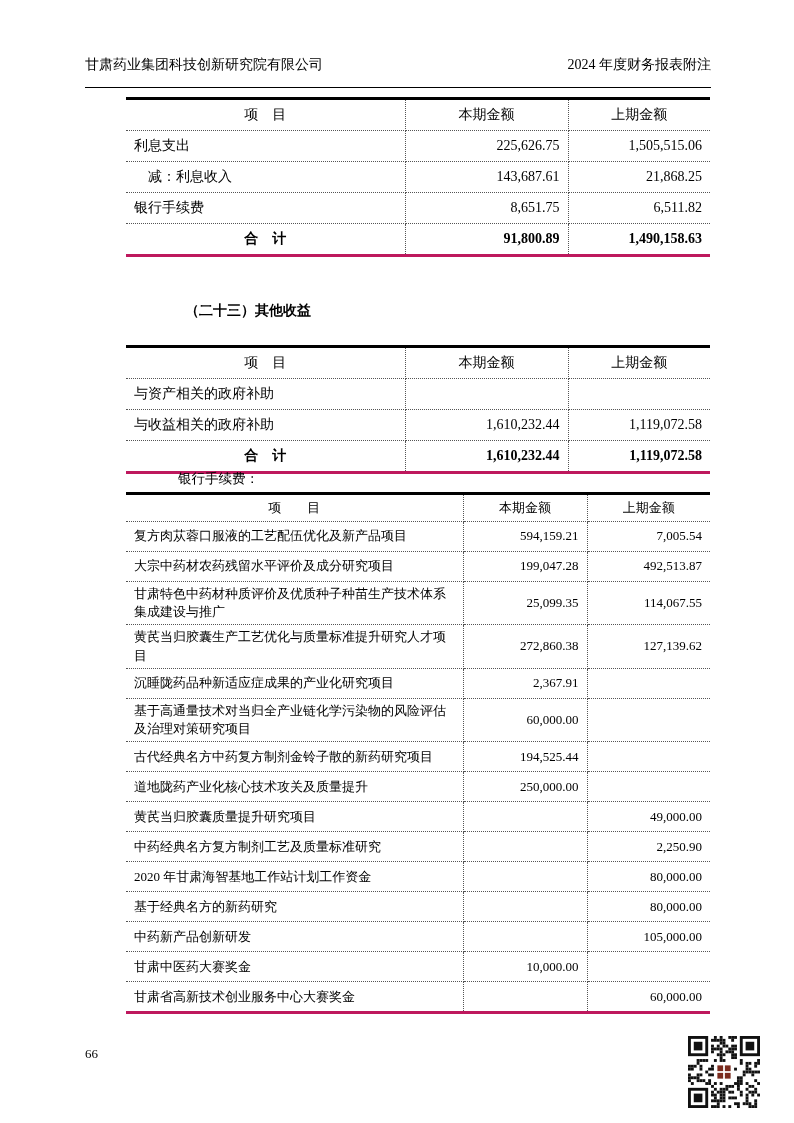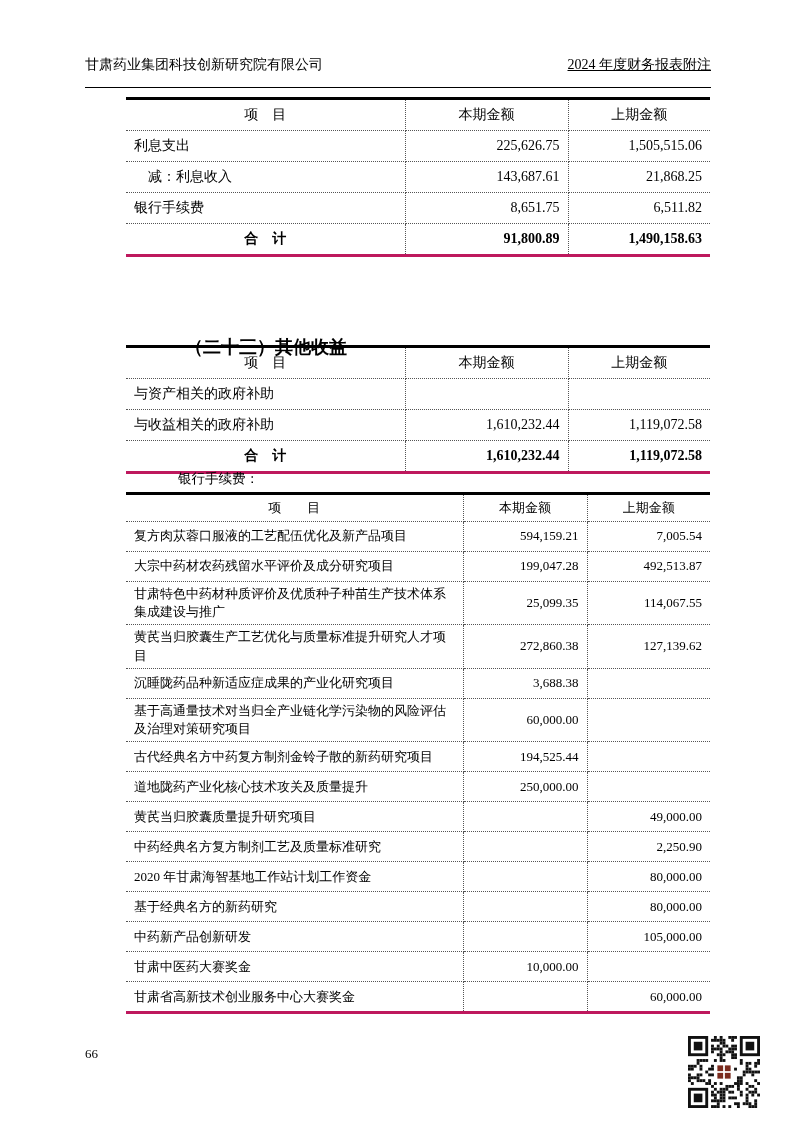--- a/index.html
+++ b/index.html
@@ -6,21 +6,21 @@
   body{
     width:794px;height:1123px;position:relative;background:#ffffff;
     font-family:"Liberation Serif","DejaVu Serif",serif;color:#000;
     overflow:hidden;
   }
   .page-header{
     position:absolute;left:85px;top:54px;width:626px;height:33px;
     border-bottom:1px solid #000;font-size:14px;
   }
   .page-header .left{position:absolute;left:0;top:2px;}
-  .page-header .right{position:absolute;right:0;top:2px;text-decoration:underline;}
+  .page-header .right{position:absolute;right:0;top:2px;}
 
   table{border-collapse:collapse;table-layout:fixed;
         border-top:3px solid #000;border-bottom:3px solid #be185d;}
   .fin-table{position:absolute;left:126px;width:584px;font-size:14px;}
   #table-interest{top:97px;}
   #table-other-income{top:345px;}
   #table-detail{top:492px;font-size:13px;}
 
   th,td{
     border-bottom:1px dotted #555;
@@ -37,22 +37,22 @@
   #table-detail th{height:22px;}
   #table-detail td{height:23px;padding-top:3px;padding-bottom:3px;}
 
   .item{text-align:left;}
   .num{text-align:right;font-variant-numeric:tabular-nums;}
   .indent{padding-left:22px;}
   .total td{font-weight:bold;}
   .total .item{text-align:center;}
 
   .section-heading{
-    position:absolute;left:185px;top:335px;
-    font-size:18px;font-weight:bold;font-family:Liberation Serif, serif;
+    position:absolute;left:185px;top:302px;
+    font-size:14px;font-weight:bold;font-family:Liberation Serif, serif;
   }
   .detail-label{
     position:absolute;left:178px;top:470px;font-size:13.5px;
   }
   .page-number{
     position:absolute;left:85px;top:1046px;width:626px;
     text-align:left;font-size:13px;font-family:Liberation Serif, serif;
   }
   .qr{
     position:absolute;left:688px;top:1036px;width:72px;height:72px;
@@ -163,21 +163,21 @@
     <td class="num">25,099.35</td>
     <td class="num">114,067.55</td>
   </tr>
   <tr>
     <td class="item">黄芪当归胶囊生产工艺优化与质量标准提升研究人才项目</td>
     <td class="num">272,860.38</td>
     <td class="num">127,139.62</td>
   </tr>
   <tr>
     <td class="item">沉睡陇药品种新适应症成果的产业化研究项目</td>
-    <td class="num">3,688.38</td>
+    <td class="num">2,367.91</td>
     <td class="num"></td>
   </tr>
   <tr>
     <td class="item">基于高通量技术对当归全产业链化学污染物的风险评估及治理对策研究项目</td>
     <td class="num">60,000.00</td>
     <td class="num"></td>
   </tr>
   <tr>
     <td class="item">古代经典名方中药复方制剂金铃子散的新药研究项目</td>
     <td class="num">194,525.44</td>

